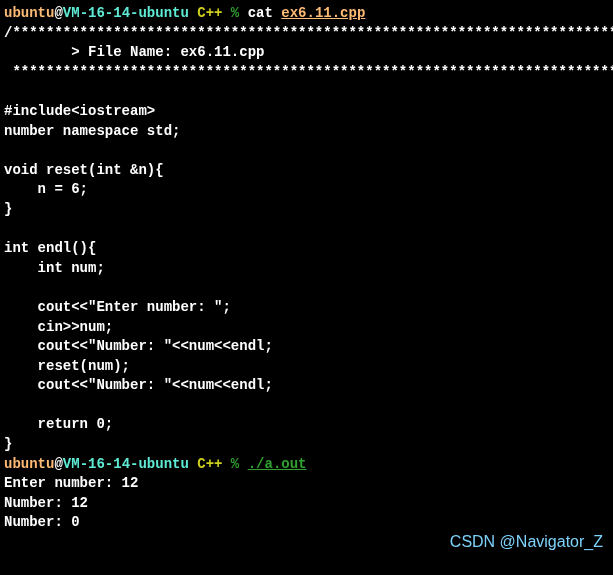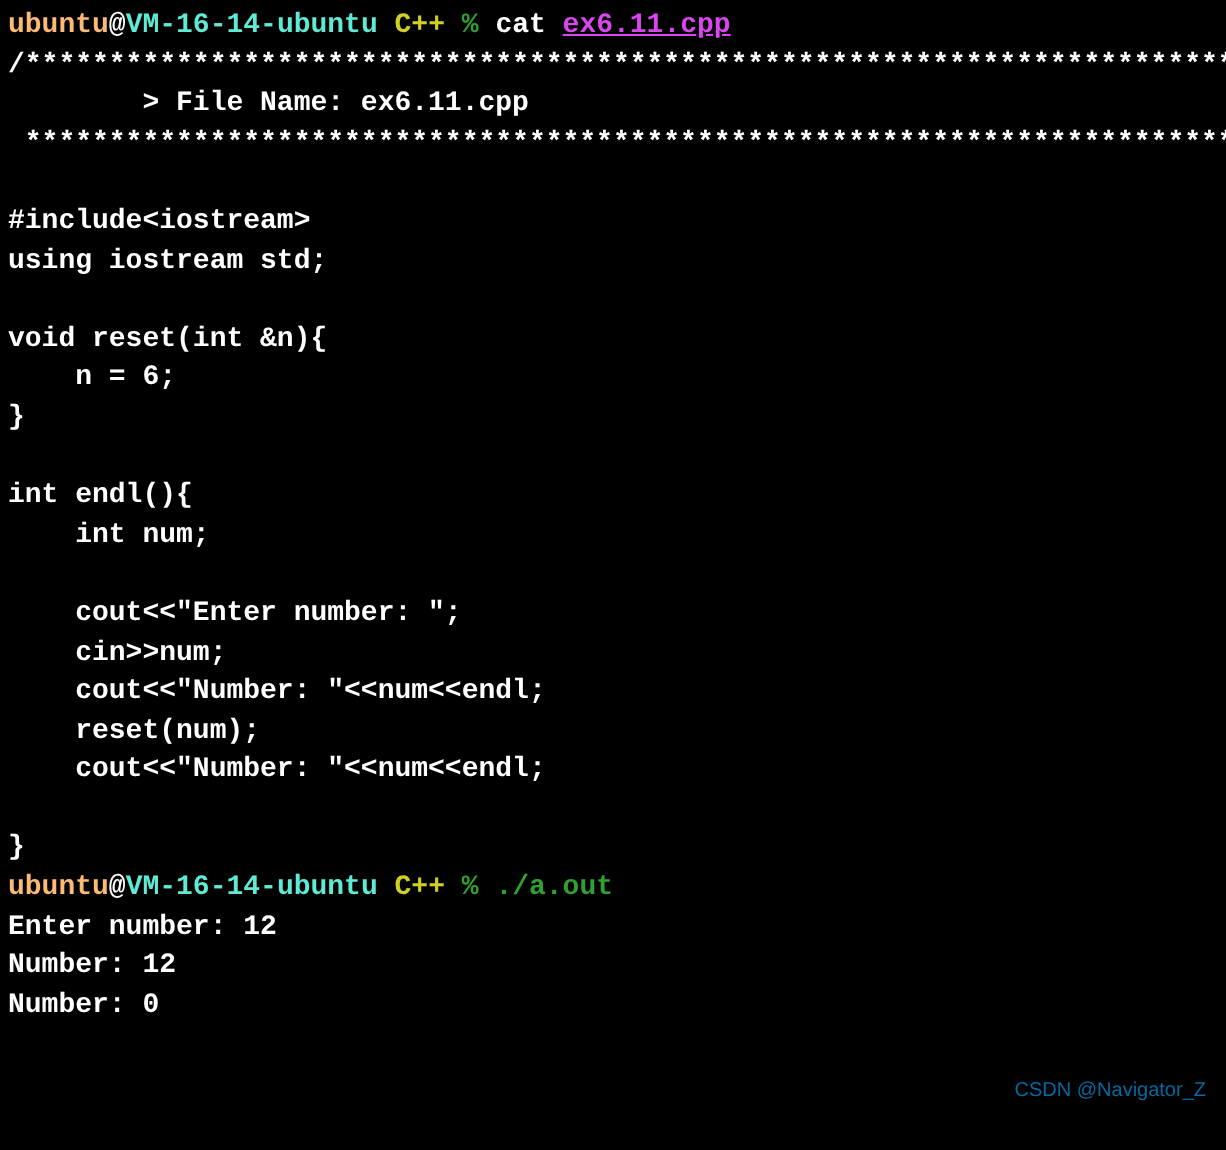--- a/index.html
+++ b/index.html
@@ -14,58 +14,59 @@
       height: 575px;
       position: relative;
       font-weight: bold;
     }
     .terminal-line { white-space: pre; }
     .prompt-user { color: #fdba74; }
     .prompt-at { color: #fff; }
     .prompt-host { color: #5eead4; }
     .prompt-path { color: #d0d020; }
     .prompt-symbol { color: #30a030; }
-    .underline { text-decoration: underline; color:#d946ef;}
-    .cmd-run { color: #30a030; }
+    .underline { text-decoration: underline; color:#fdba74;}
+    .cmd-run { color: #30a030; text-decoration: underline; }
     .code-body { color: #fff; }
     .watermark {
       position: absolute;
       bottom: 22px;
       right: 10px;
-      color: #0369a1;
+      color: #7dd3fc;
       font-family: sans-serif;
-      font-size: 10px;
+      font-size: 16px;
       font-weight: normal;
     }
   </style>
 </head>
 <body>
 
 <div class="terminal-line"><span class="prompt-user">ubuntu</span><span class="prompt-at">@</span><span class="prompt-host">VM-16-14-ubuntu</span><span class="prompt-path"> C++</span><span class="prompt-symbol"> % </span><span>cat </span><span class="underline">ex6.11.cpp</span></div>
 <div class="code-body">
 <div class="terminal-line">/*************************************************************************</div>
 <div class="terminal-line">        &gt; File Name: ex6.11.cpp</div>
 <div class="terminal-line"> ************************************************************************/</div>
 <div class="terminal-line">&nbsp;</div>
 <div class="terminal-line">#include&lt;iostream&gt;</div>
-<div class="terminal-line">using iostream std;</div>
+<div class="terminal-line">number namespace std;</div>
 <div class="terminal-line">&nbsp;</div>
 <div class="terminal-line">void reset(int &amp;n){</div>
 <div class="terminal-line">    n = 6;</div>
 <div class="terminal-line">}</div>
 <div class="terminal-line">&nbsp;</div>
 <div class="terminal-line">int endl(){</div>
 <div class="terminal-line">    int num;</div>
 <div class="terminal-line">&nbsp;</div>
 <div class="terminal-line">    cout&lt;&lt;"Enter number: ";</div>
 <div class="terminal-line">    cin&gt;&gt;num;</div>
 <div class="terminal-line">    cout&lt;&lt;"Number: "&lt;&lt;num&lt;&lt;endl;</div>
 <div class="terminal-line">    reset(num);</div>
 <div class="terminal-line">    cout&lt;&lt;"Number: "&lt;&lt;num&lt;&lt;endl;</div>
 <div class="terminal-line">&nbsp;</div>
+<div class="terminal-line">    return 0;</div>
 <div class="terminal-line">}</div>
 </div>
 <div class="terminal-line"><span class="prompt-user">ubuntu</span><span class="prompt-at">@</span><span class="prompt-host">VM-16-14-ubuntu</span><span class="prompt-path"> C++</span><span class="prompt-symbol"> % </span><span class="cmd-run">./a.out</span></div>
 <div class="terminal-line">Enter number: 12</div>
 <div class="terminal-line">Number: 12</div>
 <div class="terminal-line">Number: 0</div>
 
 <div class="watermark">CSDN @Navigator_Z</div>
 
 </body></html>

